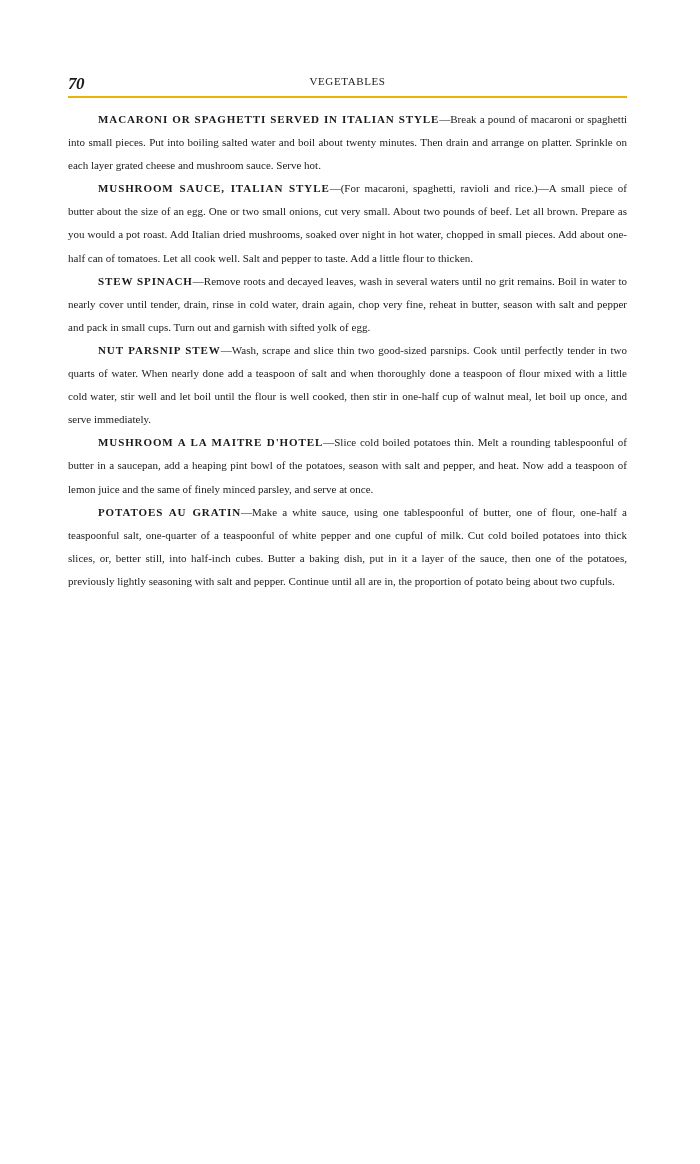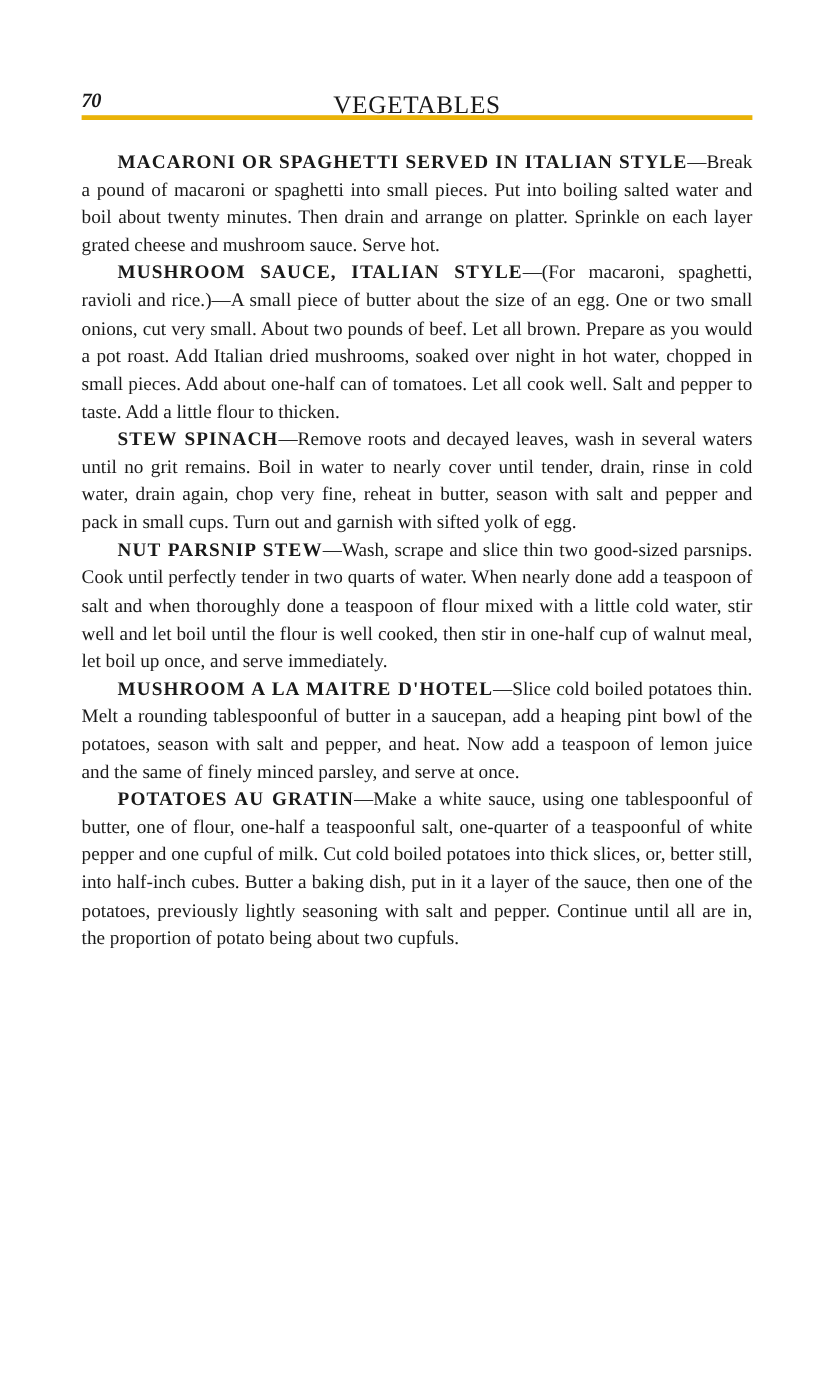--- a/index.html
+++ b/index.html
@@ -1,22 +1,22 @@
 <!DOCTYPE html>
 <html><head>
 <meta charset="utf-8">
 <style>
   html, body { margin: 0; padding: 0; background: #ffffff; }
   body { width: 700px; height: 1164px; position: relative; overflow: hidden;
          font-family: "Liberation Serif", "DejaVu Serif", serif; color: #1a1a1a; }
   .page { position: absolute; left: 68px; top: 76px; width: 559px; }
-  .header { position: relative; height: 20px; border-bottom: 4px solid #eab308; }
+  .header { position: relative; height: 20px; border-bottom: 2px solid #eab308; }
   .page-num { position: absolute; left: 0; top: -2px; font-size: 17px; font-style: italic; font-weight: bold; letter-spacing: -0.5px; }
-  .running-head { position: absolute; left: 0; right: 0; top: -1px; text-align: center; font-size: 21px; letter-spacing: 0.6px; }
-  .body { margin-top: 24px; font-size: 16px; line-height: 23.1px; text-align: justify; font-family: Liberation Serif, serif; }
+  .running-head { position: absolute; left: 0; right: 0; top: -1px; text-align: center; font-size: 11px; letter-spacing: 0.6px; }
+  .body { margin-top: 10px; font-size: 11px; line-height: 23.1px; text-align: justify; font-family: Liberation Serif, serif; }
   .para { margin: 0; text-indent: 30px; }
   .title { font-weight: bold; letter-spacing: 0.9px; }
 </style>
 </head>
 <body>
 
 <div class="page">
   <div class="header">
     <span class="page-num">70</span>
     <div class="running-head">VEGETABLES</div>

